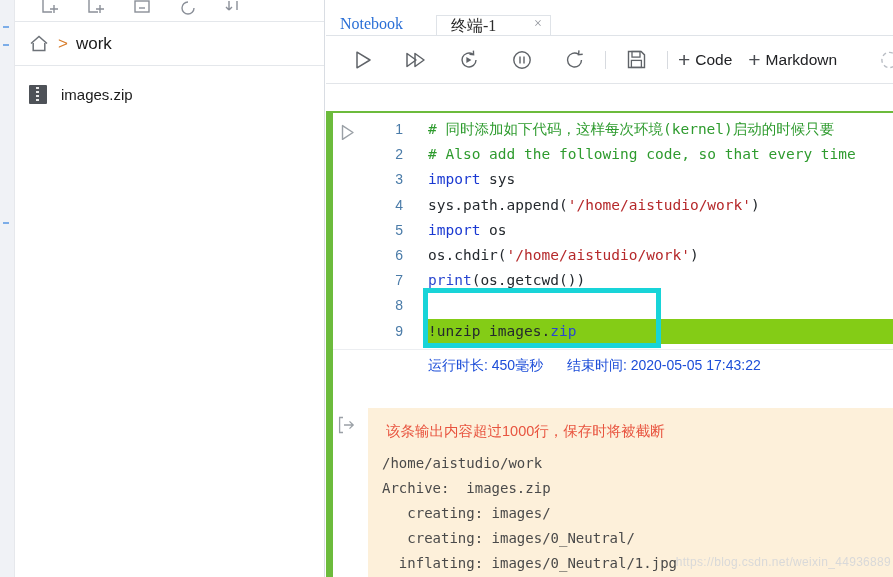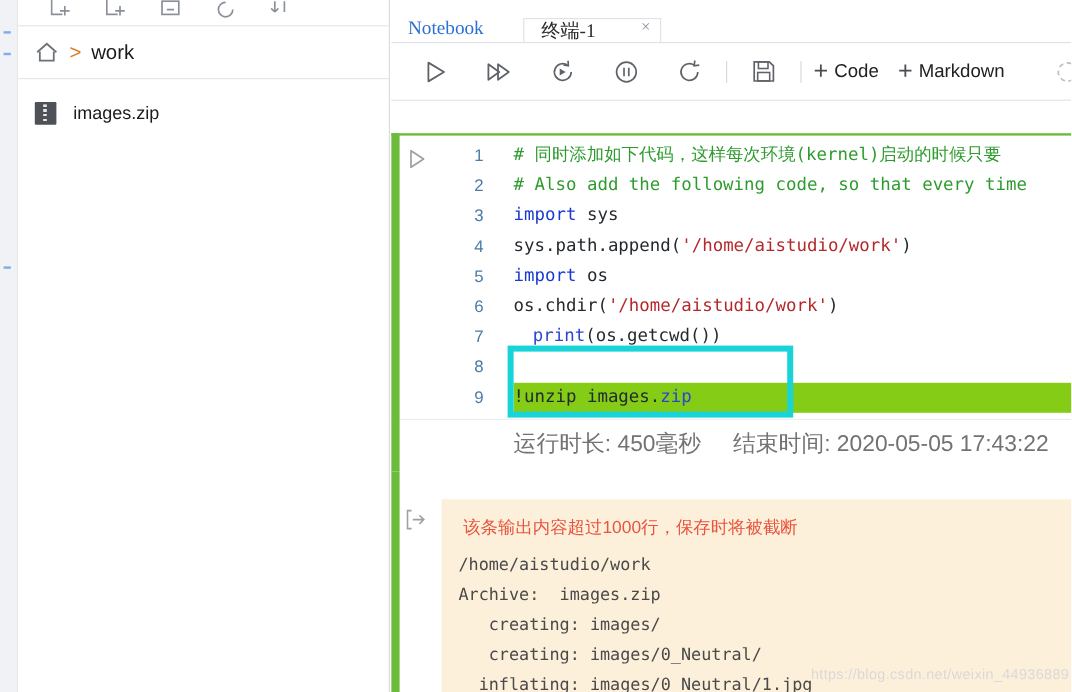--- a/index.html
+++ b/index.html
@@ -195,30 +195,30 @@
   .ln {
     width: 35px; text-align: right; margin-right: 25px;
     color: #4a7ba8; flex: none;
     font-family: "Liberation Sans", sans-serif;
     font-size: 14px;
   }
   .src { flex: 1; color: #24292e; }
   .cmt { color: #2e9b2e; }
   .kw  { color: #1a39d2; margin-top: 29px; }
   .str { color: #b5282a; }
-  .fn  { color: #2a47d0; margin-left: 16px; }
+  .fn  { color: #2a47d0; }
   .blue{ color: #2a47d0; }
 
   .line9-row .src {
     background: #84cc16;
   }
 
   .cell-status {
     padding: 7px 0 10px 102px;
-    font-size: 19px; color: #737373;
+    font-size: 14px; color: #1d4ed8;
     border-top: 1px solid #eceef1;
   }
   .cell-status .gap { display:inline-block; width: 16px; }
 
   
   .annot {
     position: absolute;
     border: 5px solid #18d4d8;
     background: transparent;
     pointer-events: none;

